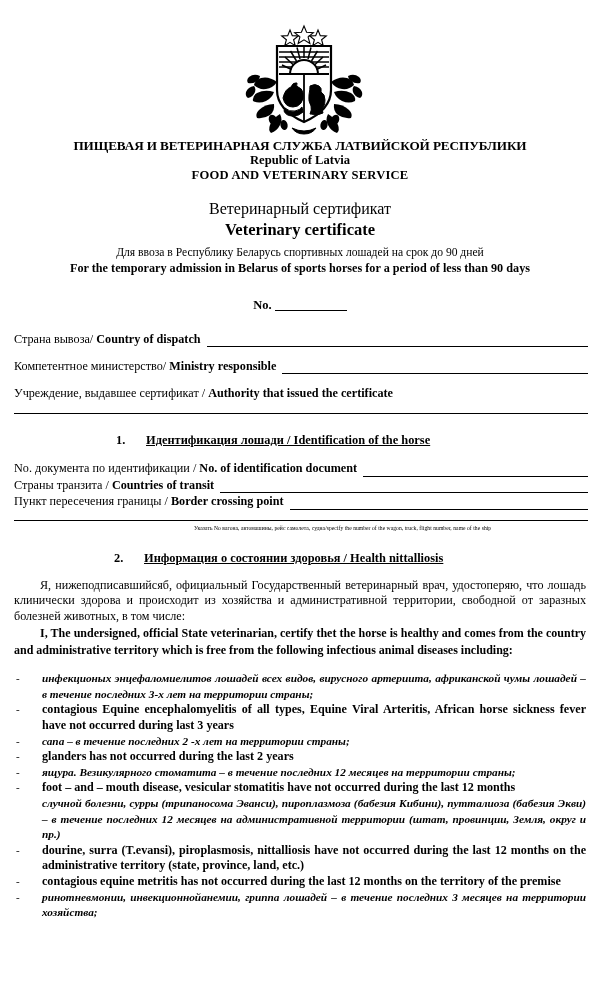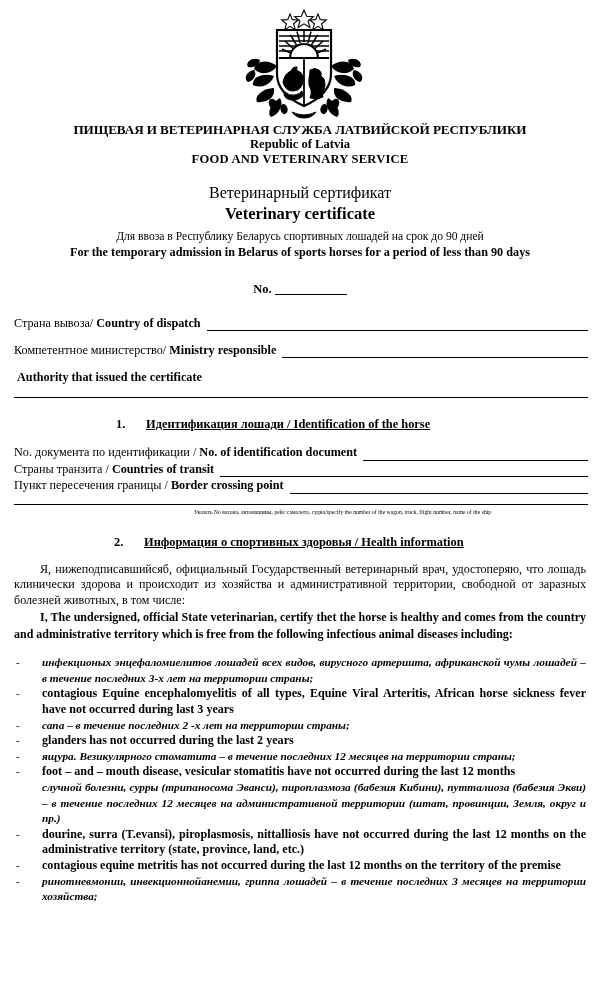--- a/index.html
+++ b/index.html
@@ -14,20 +14,21 @@
     font-family: "Liberation Serif", "DejaVu Serif", serif;
     color: #000000;
     position: relative;
   }
   .page {
     position: relative;
     width: 600px;
     height: 747px;
     padding: 4px;
     box-sizing: border-box;
+    margin-top: 16px;
   }
 
   
   .emblem-wrap {
     width: 600px;
     height: 118px;
     display: flex;
     align-items: flex-start;
     justify-content: center;
     padding-top: 4px;
@@ -338,21 +339,21 @@
       <span class="lbl-ru">Страна вывоза/</span>&nbsp;<span class="lbl-en">Country of dispatch</span>
       <span class="rule"></span>
     </div>
 
     <div class="field-row">
       <span class="lbl-ru">Компетентное министерство/</span>&nbsp;<span class="lbl-en">Ministry responsible</span>
       <span class="rule"></span>
     </div>
 
     <div class="field-row no-rule">
-      &nbsp;<span class="lbl-en">Authority that issued the certificate</span>
+      <span class="lbl-ru">Учреждение, выдавшее сертификат /</span>&nbsp;<span class="lbl-en">Authority that issued the certificate</span>
       
     </div>
   </div>
 
   <div class="full-rule"></div>
 
   <div class="section-head">
     <span class="num">1.</span>
     <span class="txt">Идентификация лошади / Identification of the horse</span>
   </div>
@@ -377,21 +378,21 @@
   </div>
 
   <div class="full-rule" style="margin-top:9px;"></div>
 
   <div class="transport-block">
     <div class="transport-note">Указать No вагона, автомашины, рейс самолета, судна/specify  the number of the wagon, truck, flight number, name of the  ship</div>
   </div>
 
   <div class="section-head sec2">
     <span class="num">2.</span>
-    <span class="txt">Информация о спортивных здоровья / Health information</span>
+    <span class="txt">Информация о состоянии здоровья / Health nittalliosis</span>
   </div>
 
   <div class="health-body">
     <p class="para-ru">Я, нижеподписавшийсяб, официальный Государственный ветеринарный врач, удостоперяю, что лошадь клинически здорова и происходит из хозяйства и административной территории, свободной от заразных болезней животных, в том числе:</p>
     <p class="para-en">I, The undersigned, official State veterinarian, certify thet the horse is healthy and comes from the country and administrative territory which is free from the following infectious animal diseases including:</p>
   </div>
 
   <div class="disease-list">
 
     <div class="d-item">

